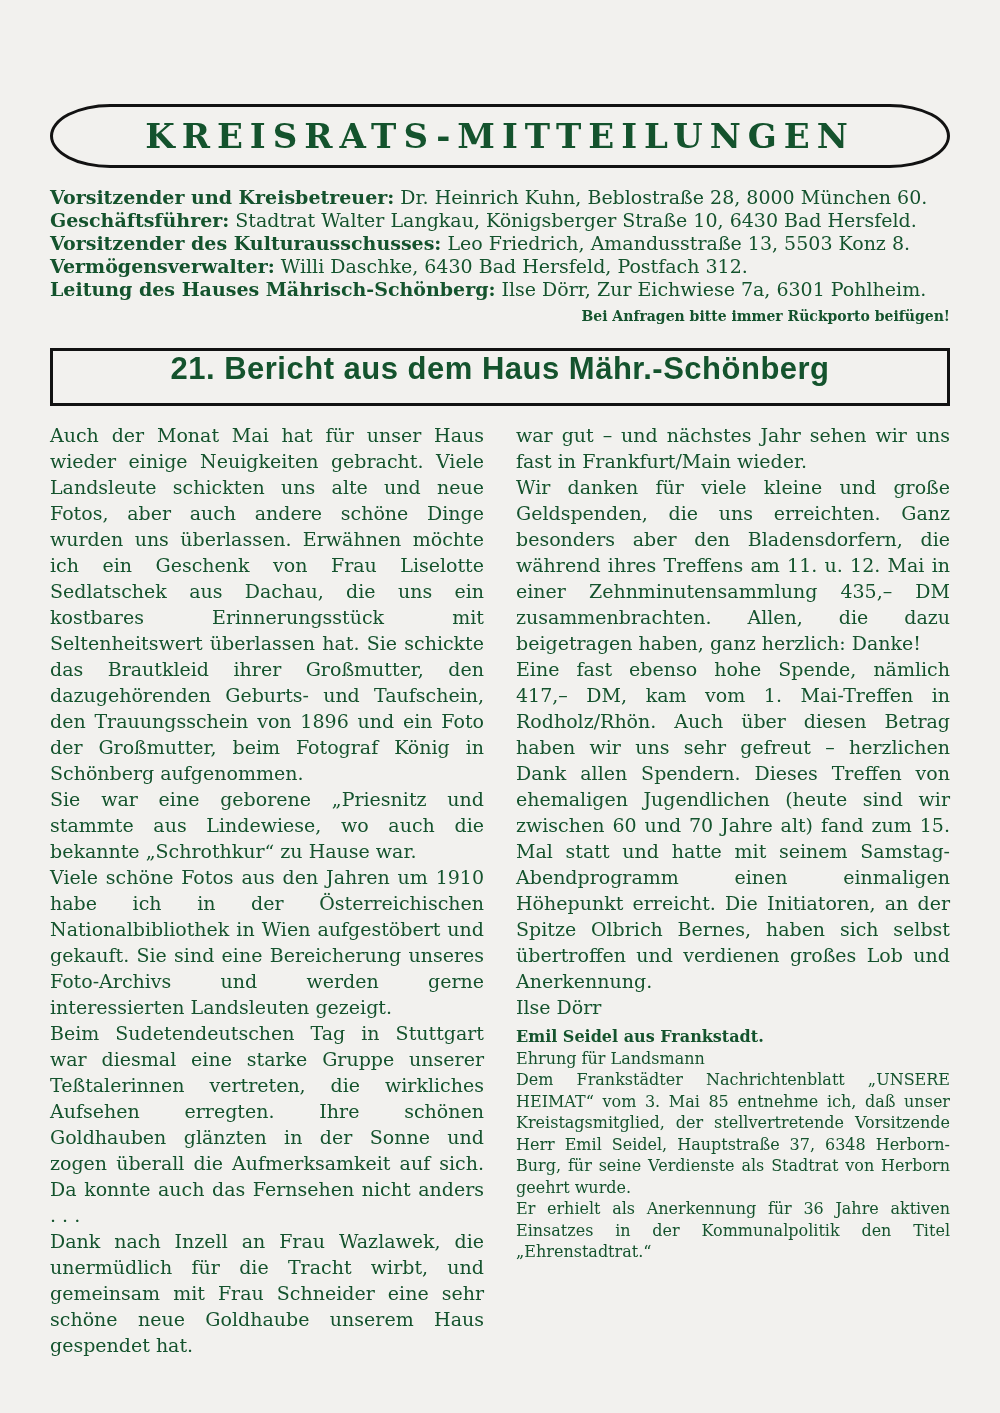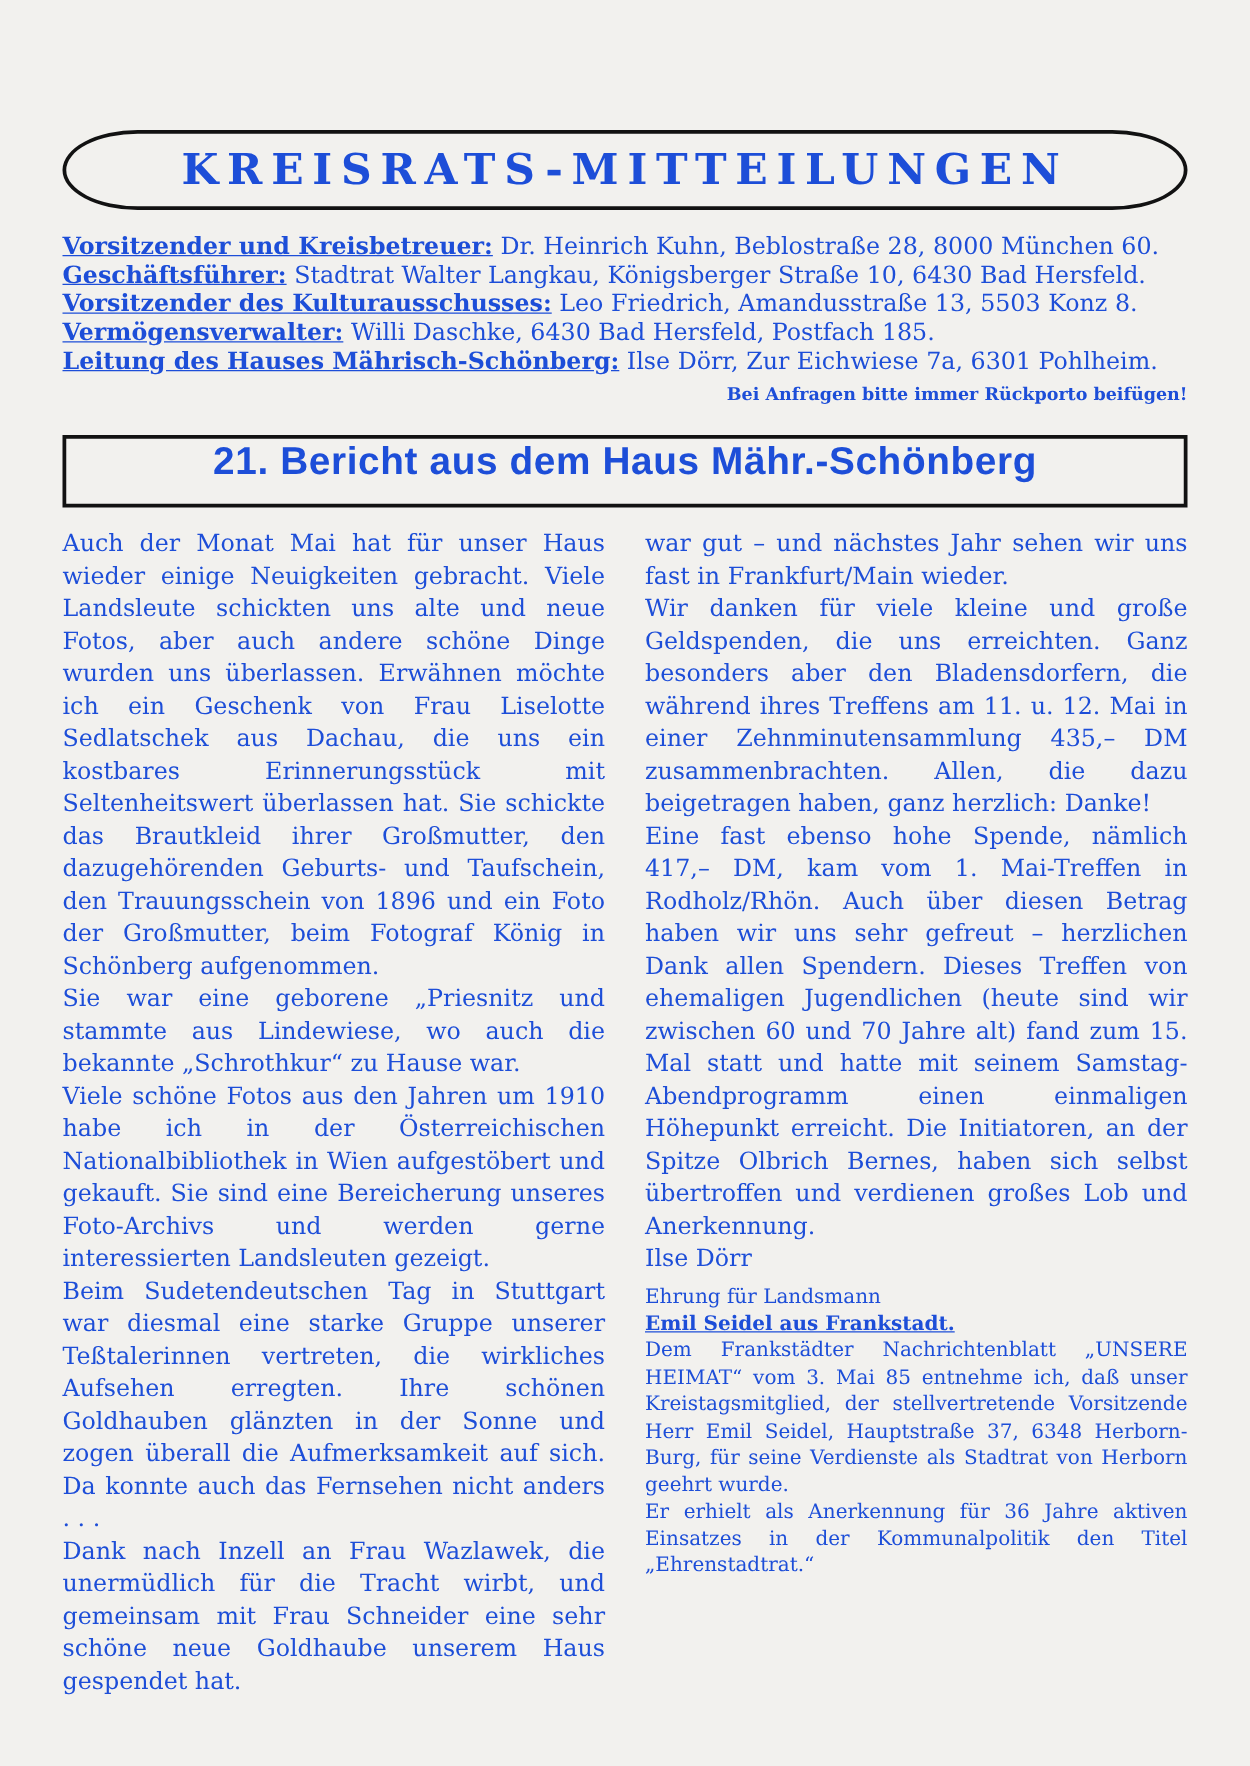--- a/index.html
+++ b/index.html
@@ -1,18 +1,18 @@
 <!DOCTYPE html>
 <html lang="de"><head>
 <meta charset="utf-8">
 <style>
   html,body{margin:0;padding:0;background:#dddbd7;}
   .page{
     width:1000px;height:1413px;margin:0 auto;box-sizing:border-box;
-    background:#f2f1ee;color:#1d4ed8;position:relative;overflow:hidden;
+    background:#f2f1ee;color:#14532d;position:relative;overflow:hidden;
     padding:104px 50px 0 50px;
     font-family:"DejaVu Serif","Liberation Serif",serif;
   }
   .masthead{
     border:3.5px solid #121212;border-radius:64px / 34px;
     height:58px;display:flex;align-items:center;justify-content:center;
   }
   .masthead-title{
     font-weight:bold;font-size:34px;letter-spacing:7px;white-space:nowrap;
     font-family:"DejaVu Serif","Liberation Serif",serif;
@@ -28,38 +28,38 @@
     font-family:"Liberation Sans","DejaVu Sans",sans-serif;
     font-weight:bold;font-size:31px;letter-spacing:0.5px;white-space:nowrap;
   }
   .columns{
     display:flex;gap:32px;margin-top:16px;
     font-size:19px;line-height:26px;text-align:justify;
     hyphens:auto;-webkit-hyphens:auto;
   }
   .col{flex:1;min-width:0;}
   .col p{margin:0;}
-  .b{font-weight:bold;text-decoration:underline;}
+  .b{font-weight:bold;}
   .small-section{margin-top:6px;font-size:16px;line-height:21.5px;}
   .small-section p{margin:0;}
 </style>
 </head>
 <body>
 
 <div class="page">
 
   <div class="masthead">
     <span class="masthead-title">KREISRATS-MITTEILUNGEN</span>
   </div>
 
   <div class="officials">
       <p><span class="b">Vorsitzender und Kreisbetreuer:</span><span> Dr. Heinrich Kuhn, Beblostraße 28, 8000 München 60.</span></p>
       <p><span class="b">Geschäftsführer:</span><span> Stadtrat Walter Langkau, Königsberger Straße 10, 6430 Bad Hersfeld.</span></p>
       <p><span class="b">Vorsitzender des Kulturausschusses:</span><span> Leo Friedrich, Amandusstraße 13, 5503 Konz 8.</span></p>
-      <p><span class="b">Vermögensverwalter:</span><span> Willi Daschke, 6430 Bad Hersfeld, Postfach 185.</span></p>
+      <p><span class="b">Vermögensverwalter:</span><span> Willi Daschke, 6430 Bad Hersfeld, Postfach 312.</span></p>
       <p><span class="b">Leitung des Hauses Mährisch-Schönberg:</span><span> Ilse Dörr, Zur Eichwiese 7a, 6301 Pohlheim.</span></p>
     </div>
 
   <p class="notice">Bei Anfragen bitte immer Rückporto beifügen!</p>
 
   <div class="headline-box">
     <span class="headline-title">21. Bericht aus dem Haus Mähr.-Schönberg</span>
   </div>
 
   <div class="columns">
@@ -71,21 +71,21 @@
         <p><span>Dank nach Inzell an Frau Wazlawek, die unermüdlich für die Tracht wirbt, und gemeinsam mit Frau Schneider eine sehr schöne neue Goldhaube unserem Haus gespendet hat.</span></p>
       </div>
     <div class="col">
       <div>
           <p><span>war gut – und nächstes Jahr sehen wir uns fast in Frankfurt/Main wieder.</span></p>
           <p><span>Wir danken für viele kleine und große Geldspenden, die uns erreichten. Ganz besonders aber den Bladensdorfern, die während ihres Treffens am 11. u. 12. Mai in einer Zehnminutensammlung 435,– DM zusammenbrachten. Allen, die dazu beigetragen haben, ganz herzlich: Danke!</span></p>
           <p><span>Eine fast ebenso hohe Spende, nämlich 417,– DM, kam vom 1. Mai-Treffen in Rodholz/Rhön. Auch über diesen Betrag haben wir uns sehr gefreut – herzlichen Dank allen Spendern. Dieses Treffen von ehemaligen Jugendlichen (heute sind wir zwischen 60 und 70 Jahre alt) fand zum 15. Mal statt und hatte mit seinem Samstag-Abendprogramm einen einmaligen Höhepunkt erreicht. Die Initiatoren, an der Spitze Olbrich Bernes, haben sich selbst übertroffen und verdienen großes Lob und Anerkennung.</span></p>
           <p style="text-align: left;"><span>Ilse Dörr</span></p>
         </div>
       <div class="small-section">
+          <p><span class="b">Emil Seidel aus Frankstadt.</span></p>
           <p><span>Ehrung für Landsmann</span></p>
-          <p><span class="b">Emil Seidel aus Frankstadt.</span></p>
           <p><span>Dem Frankstädter Nachrichtenblatt „UNSERE HEIMAT“ vom 3. Mai 85 entnehme ich, daß unser Kreistagsmitglied, der stellvertretende Vorsitzende Herr Emil Seidel, Hauptstraße 37, 6348 Herborn-Burg, für seine Verdienste als Stadtrat von Herborn geehrt wurde.</span></p>
           <p><span>Er erhielt als Anerkennung für 36 Jahre aktiven Einsatzes in der Kommunalpolitik den Titel „Ehrenstadtrat.“</span></p>
         </div>
     </div>
   </div>
 
 </div>
 
 </body></html>

